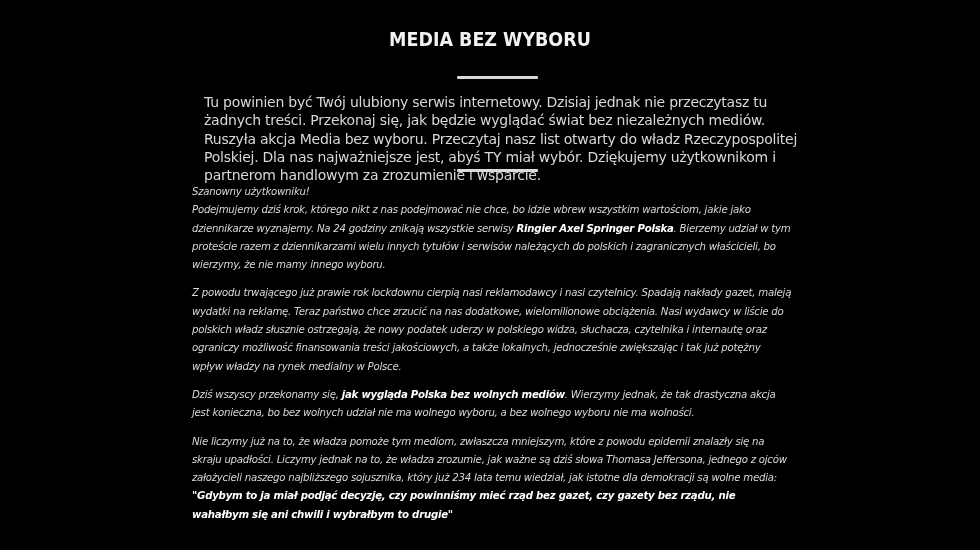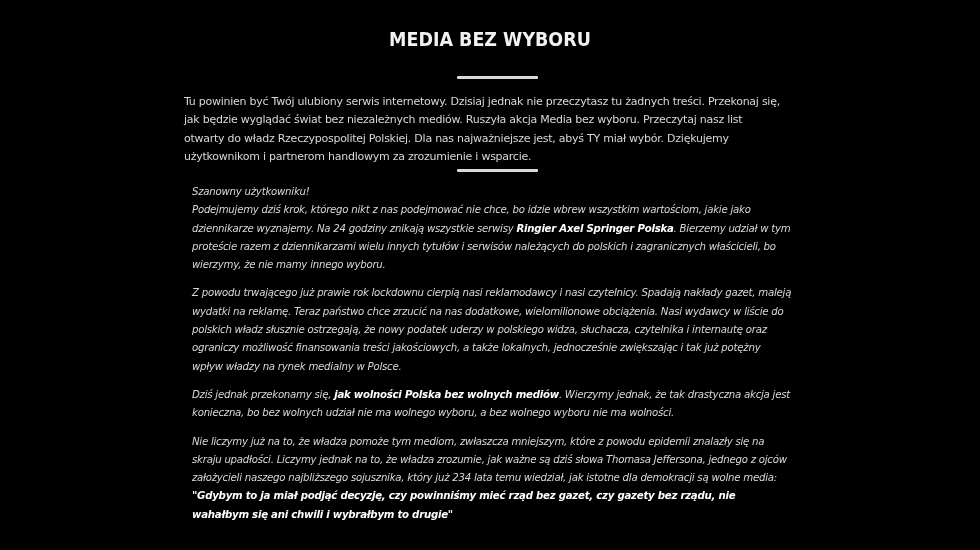--- a/index.html
+++ b/index.html
@@ -18,22 +18,22 @@
       color: #f2f2f2;
       transform: scaleX(0.92);
     }
     .divider {
       position: absolute; left: 457px; width: 81px; height: 3px;
       background: #d9d9d9; border-radius: 1px;
     }
     .divider.one { top: 76px; }
     .divider.two { top: 169px; }
     .intro {
-      position: absolute; left: 184px; top: 93px; width: 600px;
-      font-size: 11px; line-height: 18.3px; color: #d8d8d8;
+      position: absolute; left: 204px; top: 93px; width: 600px;
+      font-size: 14px; line-height: 18.3px; color: #d8d8d8;
       letter-spacing: -0.25px;
     }
     .letter {
       position: absolute; left: 192px; top: 183px; width: 600px;
       font-size: 10.2px; line-height: 18.3px; color: #d8d8d8;
       font-style: italic; letter-spacing: -0.25px;
     }
     .letter p { margin: 0 0 10px 0; }
     .letter b { color: #ffffff; font-weight: bold; }
   </style>
@@ -48,19 +48,19 @@
 
   <div class="divider two"></div>
 
   <div class="letter">
     <p style="margin-bottom:10px">
       <span>Szanowny użytkowniku!</span><br>
       <span>Podejmujemy dziś krok, którego nikt z nas podejmować nie chce, bo idzie wbrew wszystkim wartościom, jakie jako dziennikarze wyznajemy. Na 24 godziny znikają wszystkie serwisy </span><b>Ringier Axel Springer Polska</b><span>. Bierzemy udział w tym proteście razem z dziennikarzami wielu innych tytułów i serwisów należących do polskich i zagranicznych właścicieli, bo wierzymy, że nie mamy innego wyboru.</span>
     </p>
     <p>Z powodu trwającego już prawie rok lockdownu cierpią nasi reklamodawcy i nasi czytelnicy. Spadają nakłady gazet, maleją wydatki na reklamę. Teraz państwo chce zrzucić na nas dodatkowe, wielomilionowe obciążenia. Nasi wydawcy w liście do polskich władz słusznie ostrzegają, że nowy podatek uderzy w polskiego widza, słuchacza, czytelnika i internautę oraz ograniczy możliwość finansowania treści jakościowych, a także lokalnych, jednocześnie zwiększając i tak już potężny wpływ władzy na rynek medialny w Polsce.</p>
     <p>
-      <span>Dziś jednak przekonamy się, </span><b>jak wolności Polska bez wolnych mediów</b><span>. Wierzymy jednak, że tak drastyczna akcja jest konieczna, bo bez wolnych udział nie ma wolnego wyboru, a bez wolnego wyboru nie ma wolności.</span>
+      <span>Dziś wszyscy przekonamy się, </span><b>jak wygląda Polska bez wolnych mediów</b><span>. Wierzymy jednak, że tak drastyczna akcja jest konieczna, bo bez wolnych udział nie ma wolnego wyboru, a bez wolnego wyboru nie ma wolności.</span>
     </p>
     <p>
       <span>Nie liczymy już na to, że władza pomoże tym mediom, zwłaszcza mniejszym, które z powodu epidemii znalazły się na skraju upadłości. Liczymy jednak na to, że władza zrozumie, jak ważne są dziś słowa Thomasa Jeffersona, jednego z ojców założycieli naszego najbliższego sojusznika, który już 234 lata temu wiedział, jak istotne dla demokracji są wolne media: </span><b>"Gdybym to ja miał podjąć decyzję, czy powinniśmy mieć rząd bez gazet, czy gazety bez rządu, nie wahałbym się ani chwili i wybrałbym to drugie"</b>
     </p>
   </div>
 </div>
 
 </body></html>

